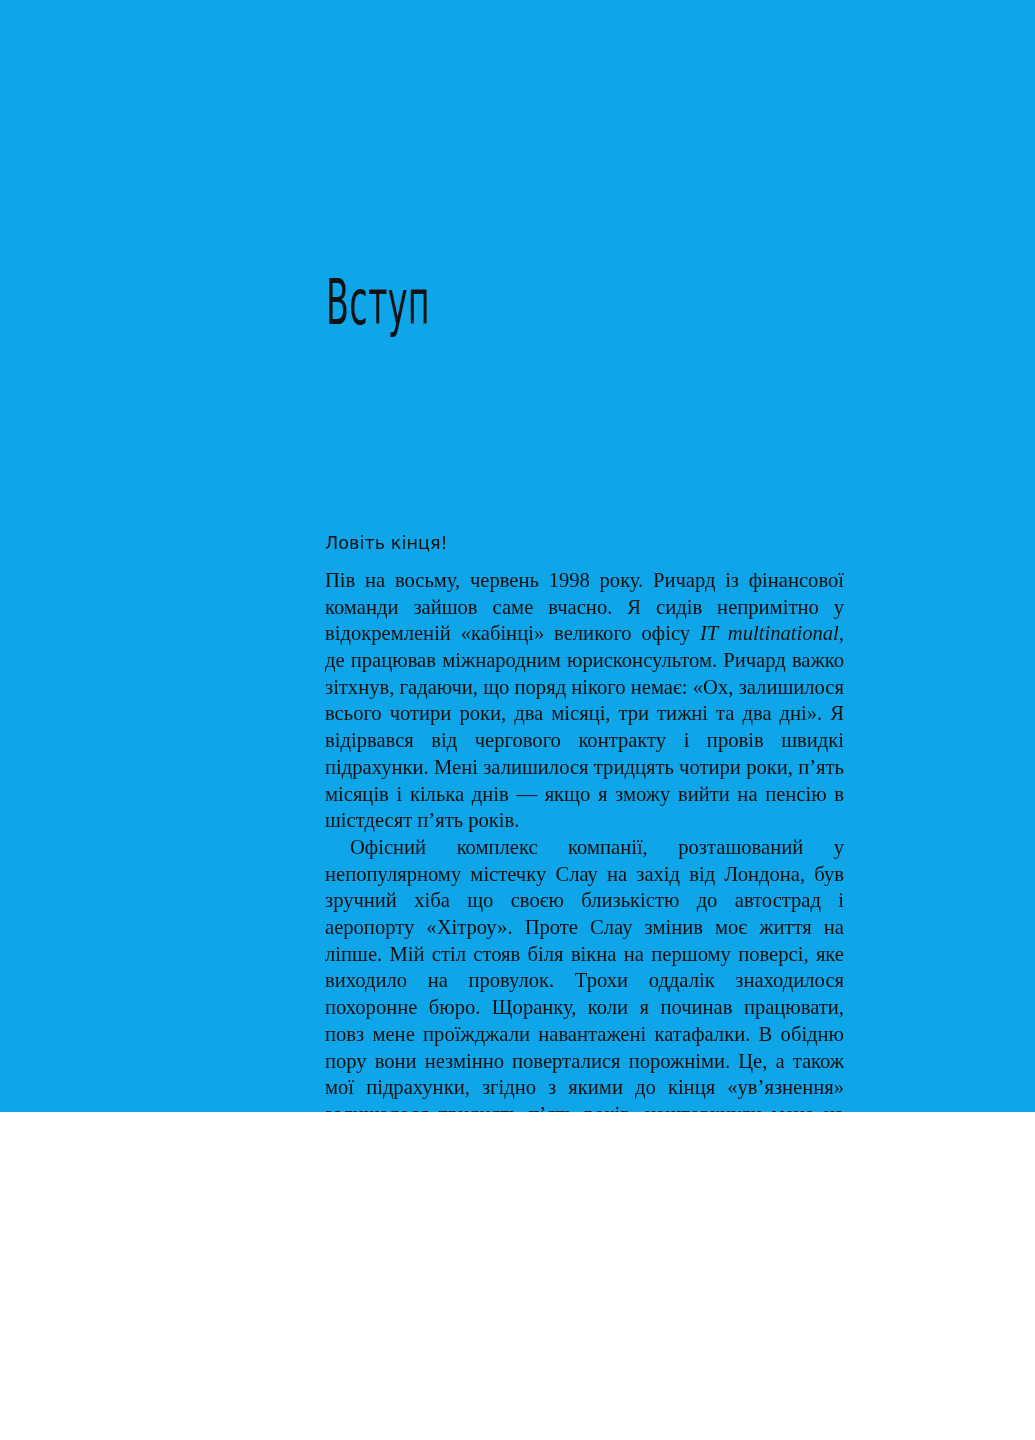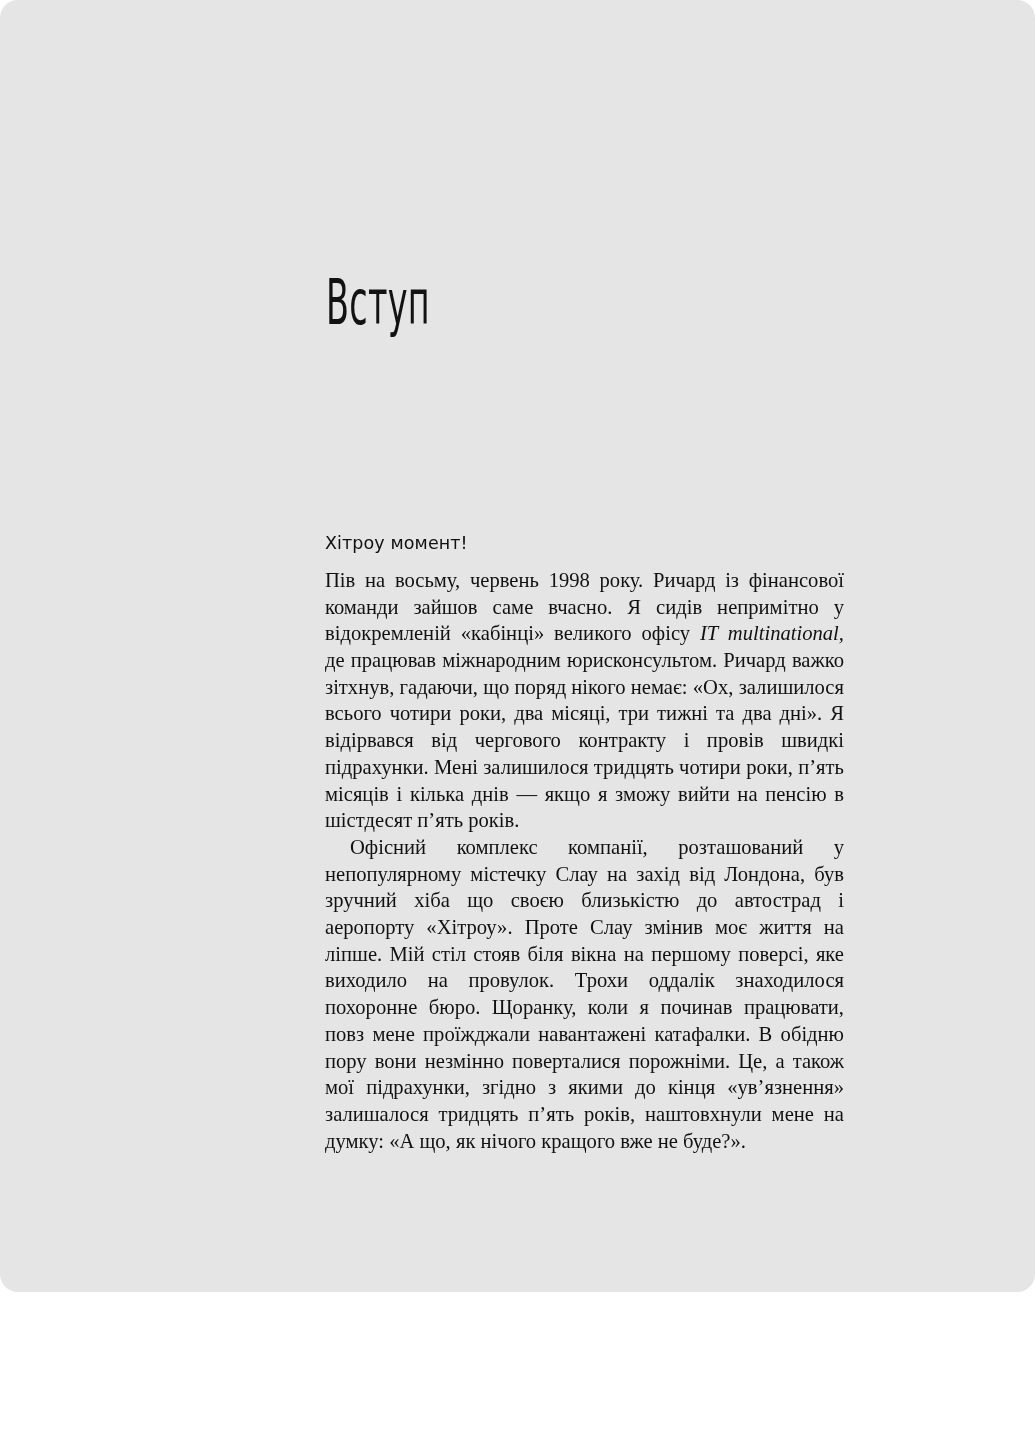--- a/index.html
+++ b/index.html
@@ -4,25 +4,24 @@
 <style>
   html, body {
     margin: 0;
     padding: 0;
     background: #ffffff;
   }
 
   .page {
     position: relative;
     width: 1035px;
-    height: 1292px;
-    background: #e5e5e5;
+    height: 1112px;
+    background: #0ea5e9;
     overflow: hidden;
     box-sizing: border-box;
-    border-radius: 18px;
   }
 
   
   .chapter-title {
     position: absolute;
     left: 326px;
     top: 272px;
     margin: 0;
     font-family: "DejaVu Sans Condensed", "Liberation Sans Narrow", "Liberation Sans", sans-serif;
     font-size: 62px;
@@ -93,21 +92,21 @@
 </style>
 </head>
 <body>
 
 <div class="page">
 
   <h1 class="chapter-title">Вступ</h1>
 
   <div class="text-column">
 
-    <h2 class="section-heading">Хітроу момент!</h2>
+    <h2 class="section-heading">Ловіть кінця!</h2>
 
     <p class="body-paragraph">Пів на восьму, червень 1998 року. Ричард із фінансової команди зайшов саме вчасно. Я сидів непримітно у відокремленій «кабінці» великого офісу <em>IT multinational,</em> де працював міжнародним юрисконсультом. Ричард важко зітхнув, гадаючи, що поряд нікого немає: «Ох, залишилося всього чотири роки, два місяці, три тижні та два дні». Я відірвався від чергового контракту і провів швидкі підрахунки. Мені залишилося тридцять чотири роки, п’ять місяців і кілька днів — якщо я зможу вийти на пенсію в шістдесят п’ять років.</p>
 
     <p class="body-paragraph indented">Офісний комплекс компанії, розташований у непопулярному містечку Слау на захід від Лондона, був зручний хіба що своєю близькістю до автострад і аеропорту «Хітроу». Проте Слау змінив моє життя на ліпше. Мій стіл стояв біля вікна на першому поверсі, яке виходило на провулок. Трохи оддалік знаходилося похоронне бюро. Щоранку, коли я починав працювати, повз мене проїжджали навантажені катафалки. В обідню пору вони незмінно поверталися порожніми. Це, а також мої підрахунки, згідно з якими до кінця «ув’язнення» залишалося тридцять п’ять років, наштовхнули мене на думку: «А що, як нічого кращого вже не буде?».</p>
 
   </div>
 
 
 </div>
 

